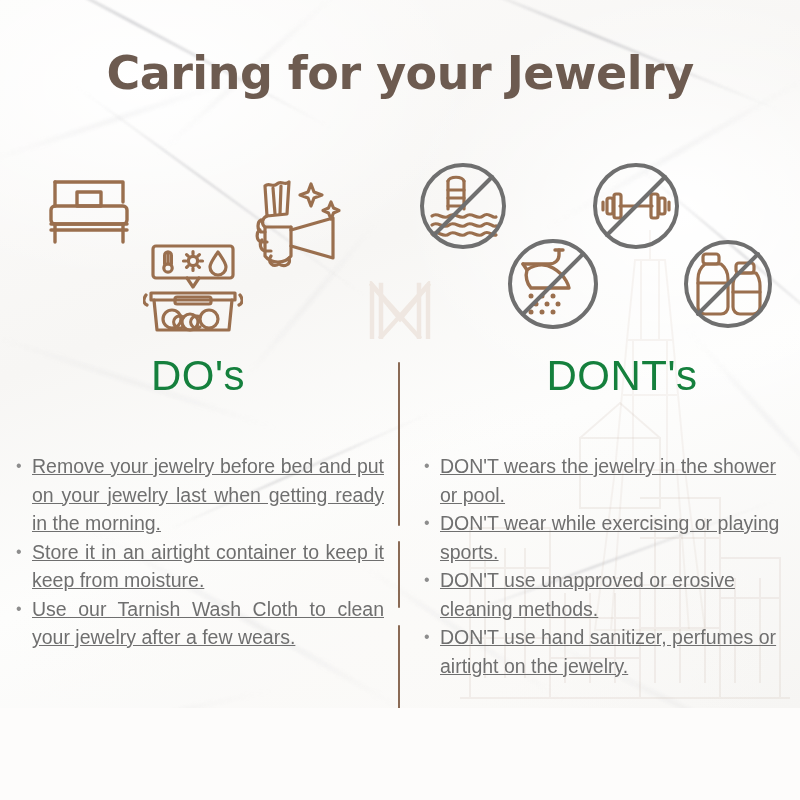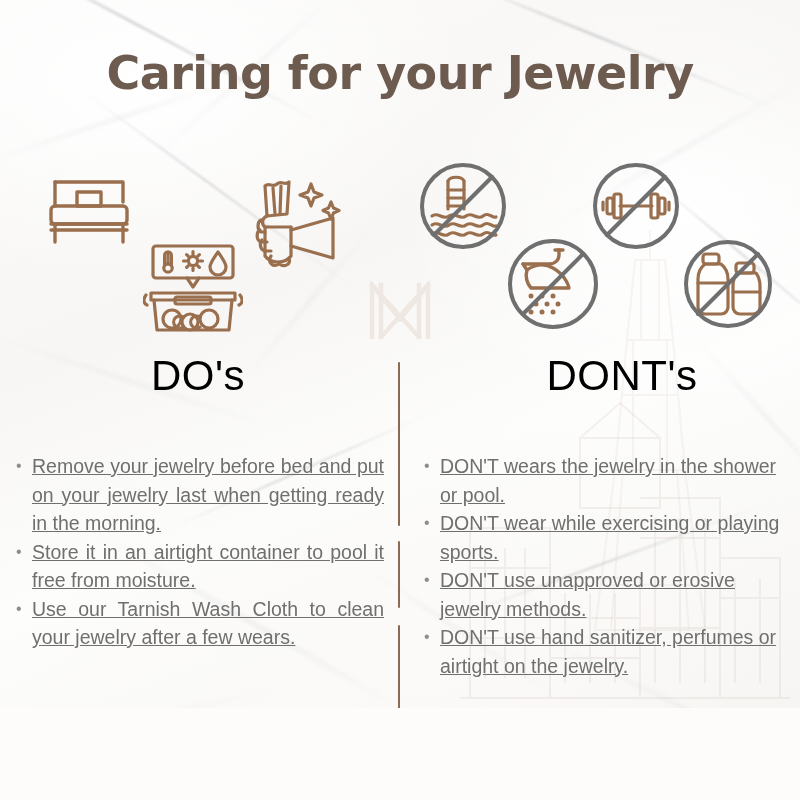--- a/index.html
+++ b/index.html
@@ -125,21 +125,21 @@
   }
   .monogram svg { display: block; width: 100%; height: 100%; }
 
   
   .heading {
     position: absolute;
     top: 352px;
     font-family: "Liberation Sans", sans-serif;
     font-size: 42px;
     font-weight: normal;
-    color: #000000;
+    color: #15803d;
     letter-spacing: 0.5px;
     white-space: nowrap;
   }
   .heading-dos   { left: 0;     width: 396px; text-align: center; }
   .heading-donts { left: 424px; width: 396px; text-align: center; }
 
   
   .divider-seg {
     position: absolute;
     left: 398px;
@@ -414,40 +414,40 @@
   <div class="divider-seg div-b"></div>
   <div class="divider-seg div-c"></div>
 
   <div class="list list-dos">
     <div class="bullet-row">
       <span class="bullet-dot">•</span>
       <span class="bullet-text">Remove your jewelry before bed and put on your jewelry last when getting ready in the morning.</span>
     </div>
     <div class="bullet-row">
       <span class="bullet-dot">•</span>
-      <span class="bullet-text">Store it in an airtight container to pool it free from moisture.</span>
+      <span class="bullet-text">Store it in an airtight container to keep it keep from moisture.</span>
     </div>
     <div class="bullet-row">
       <span class="bullet-dot">•</span>
       <span class="bullet-text">Use our Tarnish Wash Cloth to clean your jewelry after a few wears.</span>
     </div>
   </div>
 
   <div class="list list-donts">
     <div class="bullet-row">
       <span class="bullet-dot">•</span>
       <span class="bullet-text">DON'T wears the jewelry in the shower or pool.</span>
     </div>
     <div class="bullet-row">
       <span class="bullet-dot">•</span>
       <span class="bullet-text">DON'T wear while exercising or playing sports.</span>
     </div>
     <div class="bullet-row">
       <span class="bullet-dot">•</span>
-      <span class="bullet-text">DON'T use unapproved or erosive jewelry methods.</span>
+      <span class="bullet-text">DON'T use unapproved or erosive cleaning methods.</span>
     </div>
     <div class="bullet-row">
       <span class="bullet-dot">•</span>
       <span class="bullet-text">DON'T use hand sanitizer, perfumes or airtight on the jewelry.</span>
     </div>
   </div>
 
 </div>
 
 </body></html>

